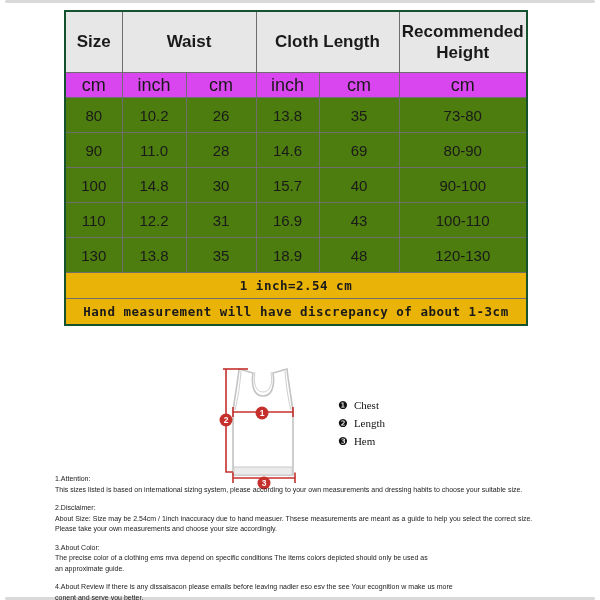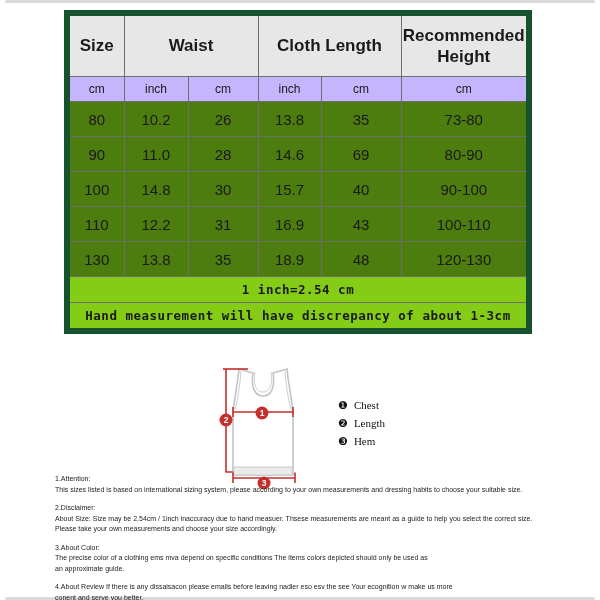--- a/index.html
+++ b/index.html
@@ -4,27 +4,27 @@
 <style>
   html,body{margin:0;padding:0;background:#fff;}
   #page{position:relative;width:600px;height:600px;background:#ffffff;overflow:hidden;
         font-family:"Liberation Sans",sans-serif;color:#1a1a1a;}
   .photo-edge{position:absolute;left:5px;width:590px;height:3px;background:#d9d9d9;border-radius:2px;}
   #edge-top{top:0;}
   #edge-bottom{top:597px;}
 
   
   #size-table{position:absolute;left:64px;top:10px;width:462px;border-collapse:collapse;
-              table-layout:fixed;border:6px solid #14532d;}
+              table-layout:fixed;border:2px solid #14532d;}
   #size-table td,#size-table th{border:1px solid #6e6e6e;text-align:center;vertical-align:middle;
               padding:0;overflow:hidden;}
   .hdr-row th{background:#e7e7e7;font-weight:bold;font-size:17px;height:60px;line-height:1.25;}
-  .unit-row td{background:#c4b5fd;font-size:12px;height:24px;}
+  .unit-row td{background:#d946ef;font-size:18px;height:24px;}
   .data-row td{background:#4d7c0f;font-size:15px;height:34px;}
-  .mono-row td{background:#84cc16;font-family:"DejaVu Sans Mono",monospace;font-weight:bold;
+  .mono-row td{background:#eab308;font-family:"DejaVu Sans Mono",monospace;font-weight:bold;
                font-size:12.5px;height:25px;letter-spacing:0.5px;}
 
   
   #tank-svg{position:absolute;left:202px;top:350px;}
   #legend{position:absolute;left:338px;top:396px;font-size:11px;color:#111;font-family:Liberation Serif, serif;}
   .legend-item{height:18px;line-height:18px;white-space:nowrap;}
   .legend-sym{font-size:11px;margin-right:6px;}
 
   
   #notes{position:absolute;left:55px;top:474px;width:522px;font-size:7px;line-height:10.5px;color:#222;}

